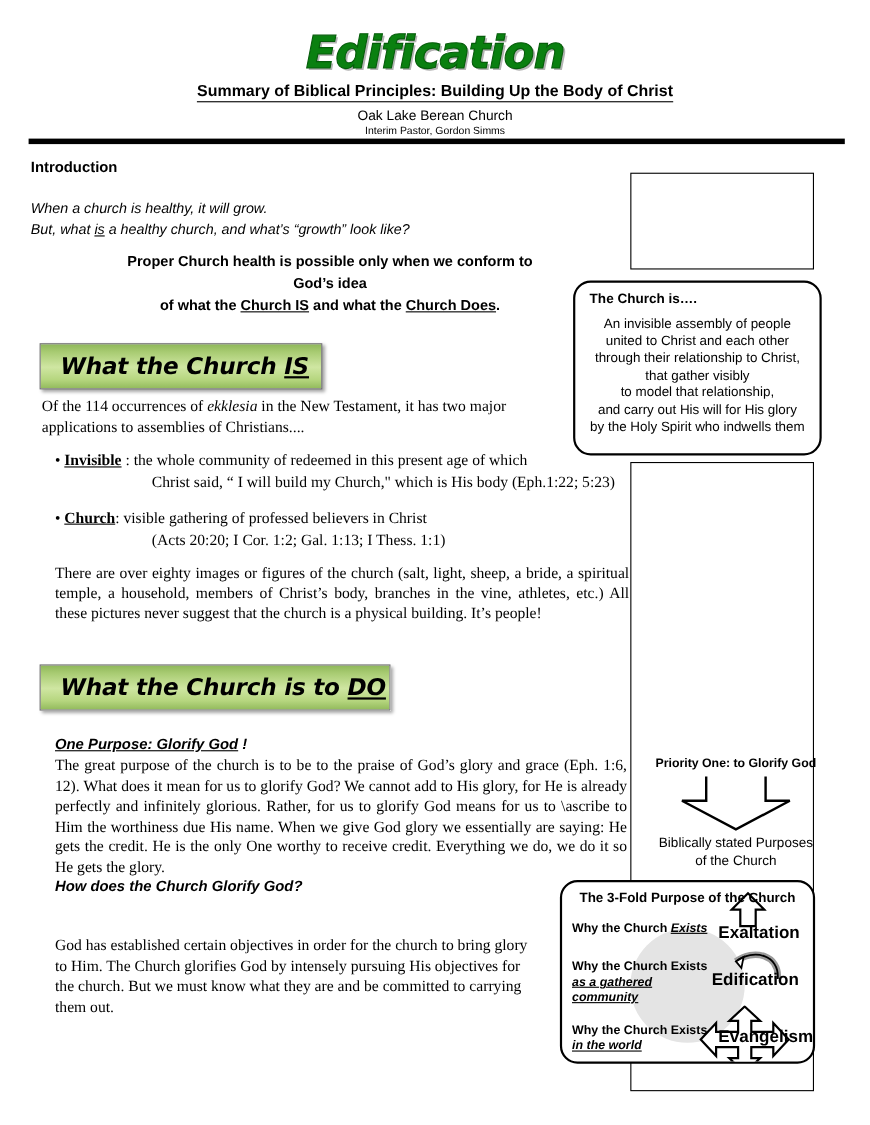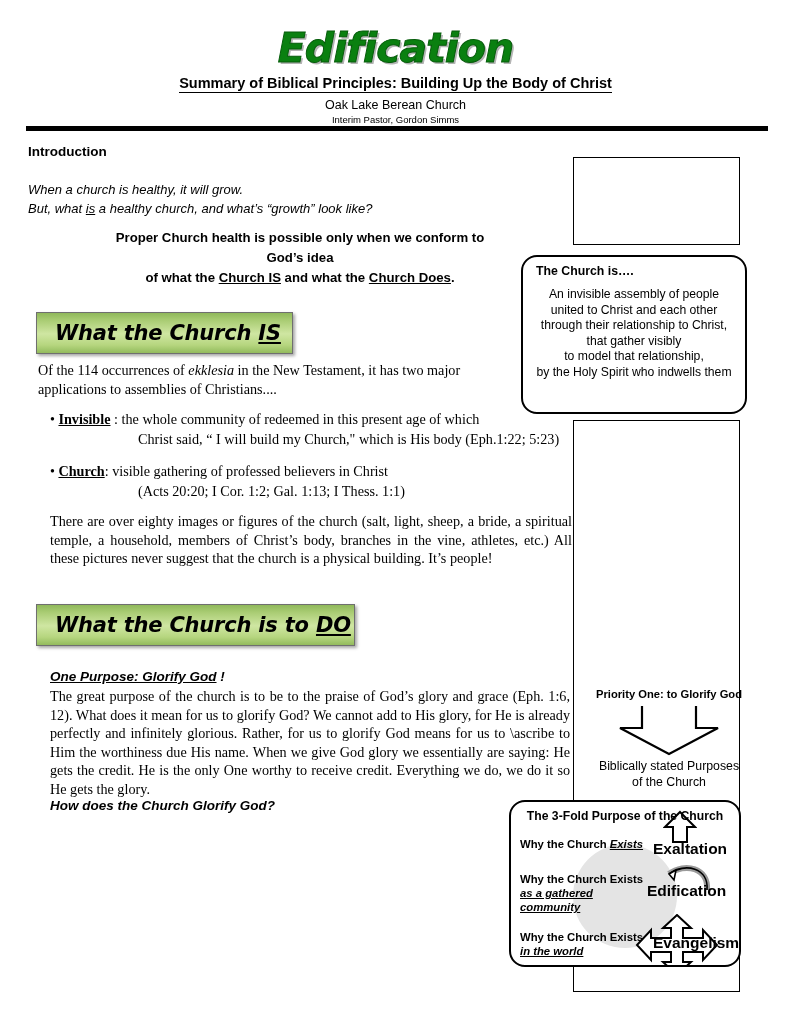--- a/index.html
+++ b/index.html
@@ -330,20 +330,21 @@
   <div class="plain-box" id="box-top"></div>
 
   <div class="rounded-callout" id="callout-church-is">
     <div class="callout-title">The Church is….</div>
     <div class="callout-body">
       <div>An invisible assembly of people</div>
       <div>united  to Christ and each other</div>
       <div>through their relationship to Christ,</div>
       <div>that gather visibly</div>
       <div>to model that relationship,</div>
+      <div>and carry out His will for His glory</div>
       <div>by the Holy Spirit who indwells them</div>
     </div>
   </div>
 
   <div class="banner" id="banner-is">
     <div class="banner-label"><span>What the Church </span><u>IS</u></div>
   </div>
 
   <div class="serif p-ekklesia"><span>Of the 114 occurrences of </span><i>ekklesia</i><span> in the New Testament, it has two major applications to assemblies of Christians....</span></div>
 
@@ -373,20 +374,21 @@
     <svg class="priority-arrow" width="110" height="52" viewBox="0 0 110 52">
       <path d="M28 2 L28 24 L6 24 L55 50 L104 24 L82 24 L82 2" fill="#ffffff" stroke="#000000" stroke-width="2.2" stroke-linejoin="miter"></path>
     </svg>
     <div class="priority-bottom">
       <div>Biblically stated Purposes</div>
       <div>of the Church</div>
     </div>
   </div>
 
   <div class="how-heading">How does the Church Glorify God?</div>
+  <div class="serif p-how">God has established certain objectives in order for the church to bring glory to Him.  The Church glorifies God by intensely pursuing His objectives for the church. But we must know what they are and be committed to carrying them out.</div>
 
   <div class="rounded-callout" id="callout-threefold">
     <div class="watermark-circle"></div>
     <div class="tf-title">The  3-Fold Purpose of the Church</div>
 
     <div class="tf-why" id="tf-why-1"><span>Why the Church </span><i><u>Exists</u></i></div>
     <div class="tf-word" id="tf-word-1">Exaltation</div>
     <svg class="tf-svg" id="svg-exalt" width="34" height="34" viewBox="0 0 34 34">
       <path d="M17 2 L32 17 L24 17 L24 32 L10 32 L10 17 L2 17 Z" fill="#ffffff" stroke="#000000" stroke-width="2"></path>
     </svg>

